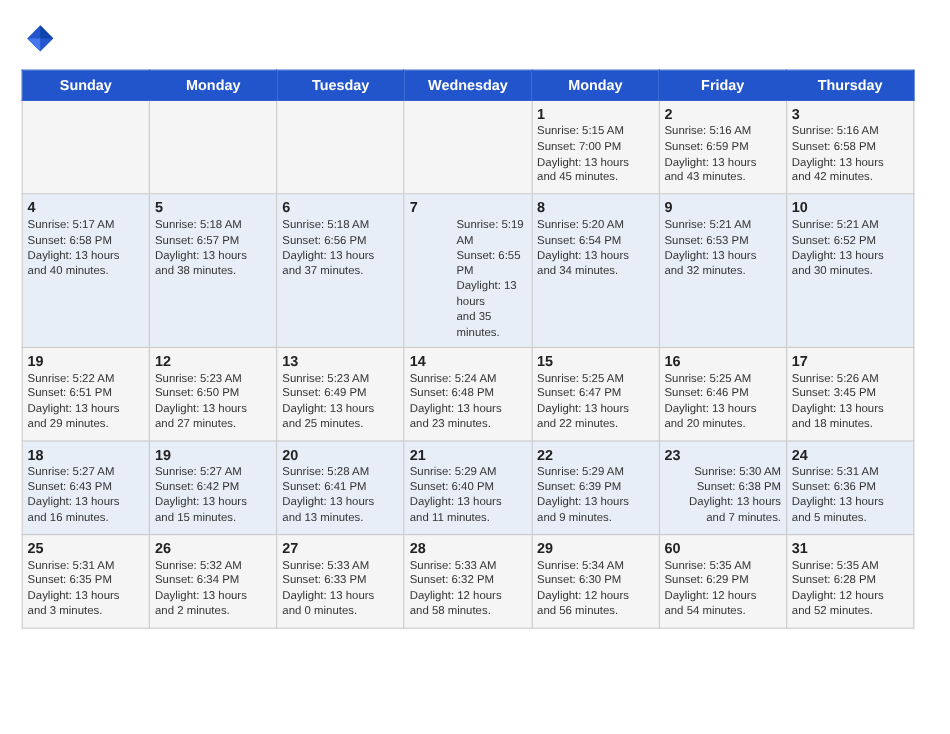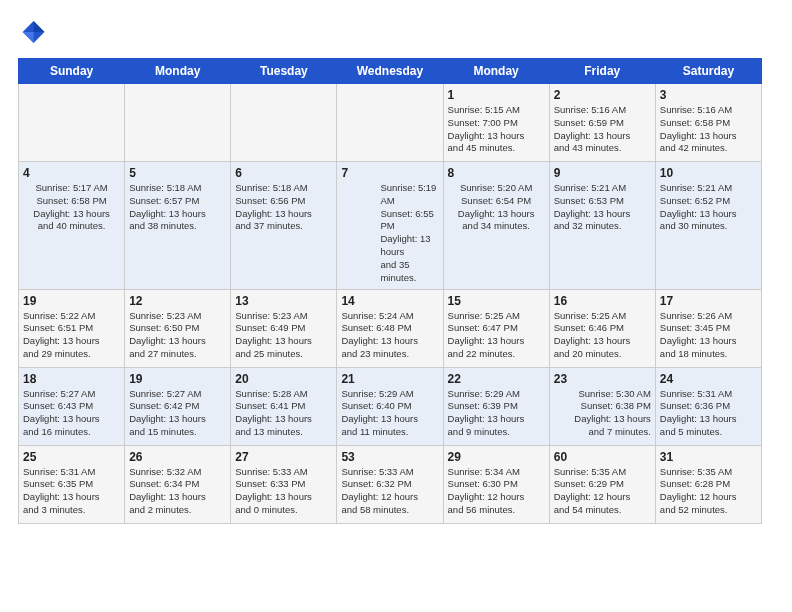--- a/index.html
+++ b/index.html
@@ -121,21 +121,21 @@
 
   <table>
     <thead>
       <tr>
       <th>Sunday</th>
           <th>Monday</th>
           <th>Tuesday</th>
           <th>Wednesday</th>
           <th>Monday</th>
           <th>Friday</th>
-          <th>Saturday</th>
+          <th>Thursday</th>
         </tr>
     </thead>
     <tbody id="calendar-body">
     <tr>
           <td class="empty-cell"></td>
           <td class="empty-cell"></td>
           <td class="empty-cell"></td>
           <td class="empty-cell"></td>
           <td>
             <span class="day-num">1</span>
@@ -155,21 +155,21 @@
             <span class="day-num">3</span>
             <div class="day-info" style="white-space: pre-line;">Sunrise: 5:16 AM
 Sunset: 6:58 PM
 Daylight: 13 hours
 and 42 minutes.</div>
           </td>
         </tr>
         <tr>
           <td>
             <span class="day-num">4</span>
-            <div class="day-info" style="white-space: pre-line; text-align: center;">Sunrise: 5:17 AM
+            <div class="day-info" style="white-space: pre-line;">Sunrise: 5:17 AM
 Sunset: 6:58 PM
 Daylight: 13 hours
 and 40 minutes.</div>
           </td>
           <td>
             <span class="day-num">5</span>
             <div class="day-info" style="white-space: pre-line;">Sunrise: 5:18 AM
 Sunset: 6:57 PM
 Daylight: 13 hours
 and 38 minutes.</div>
@@ -183,21 +183,21 @@
           </td>
           <td>
             <span class="day-num">7</span>
             <div class="day-info" style="white-space: pre-line; margin-left: 39px;">Sunrise: 5:19 AM
 Sunset: 6:55 PM
 Daylight: 13 hours
 and 35 minutes.</div>
           </td>
           <td>
             <span class="day-num">8</span>
-            <div class="day-info" style="white-space: pre-line; text-align: center;">Sunrise: 5:20 AM
+            <div class="day-info" style="white-space: pre-line;">Sunrise: 5:20 AM
 Sunset: 6:54 PM
 Daylight: 13 hours
 and 34 minutes.</div>
           </td>
           <td>
             <span class="day-num">9</span>
             <div class="day-info" style="white-space: pre-line;">Sunrise: 5:21 AM
 Sunset: 6:53 PM
 Daylight: 13 hours
 and 32 minutes.</div>
@@ -328,21 +328,21 @@
 and 2 minutes.</div>
           </td>
           <td>
             <span class="day-num">27</span>
             <div class="day-info" style="white-space: pre-line;">Sunrise: 5:33 AM
 Sunset: 6:33 PM
 Daylight: 13 hours
 and 0 minutes.</div>
           </td>
           <td>
-            <span class="day-num">53</span>
+            <span class="day-num">28</span>
             <div class="day-info" style="white-space: pre-line;">Sunrise: 5:33 AM
 Sunset: 6:32 PM
 Daylight: 12 hours
 and 58 minutes.</div>
           </td>
           <td>
             <span class="day-num">29</span>
             <div class="day-info" style="white-space: pre-line;">Sunrise: 5:34 AM
 Sunset: 6:30 PM
 Daylight: 12 hours

